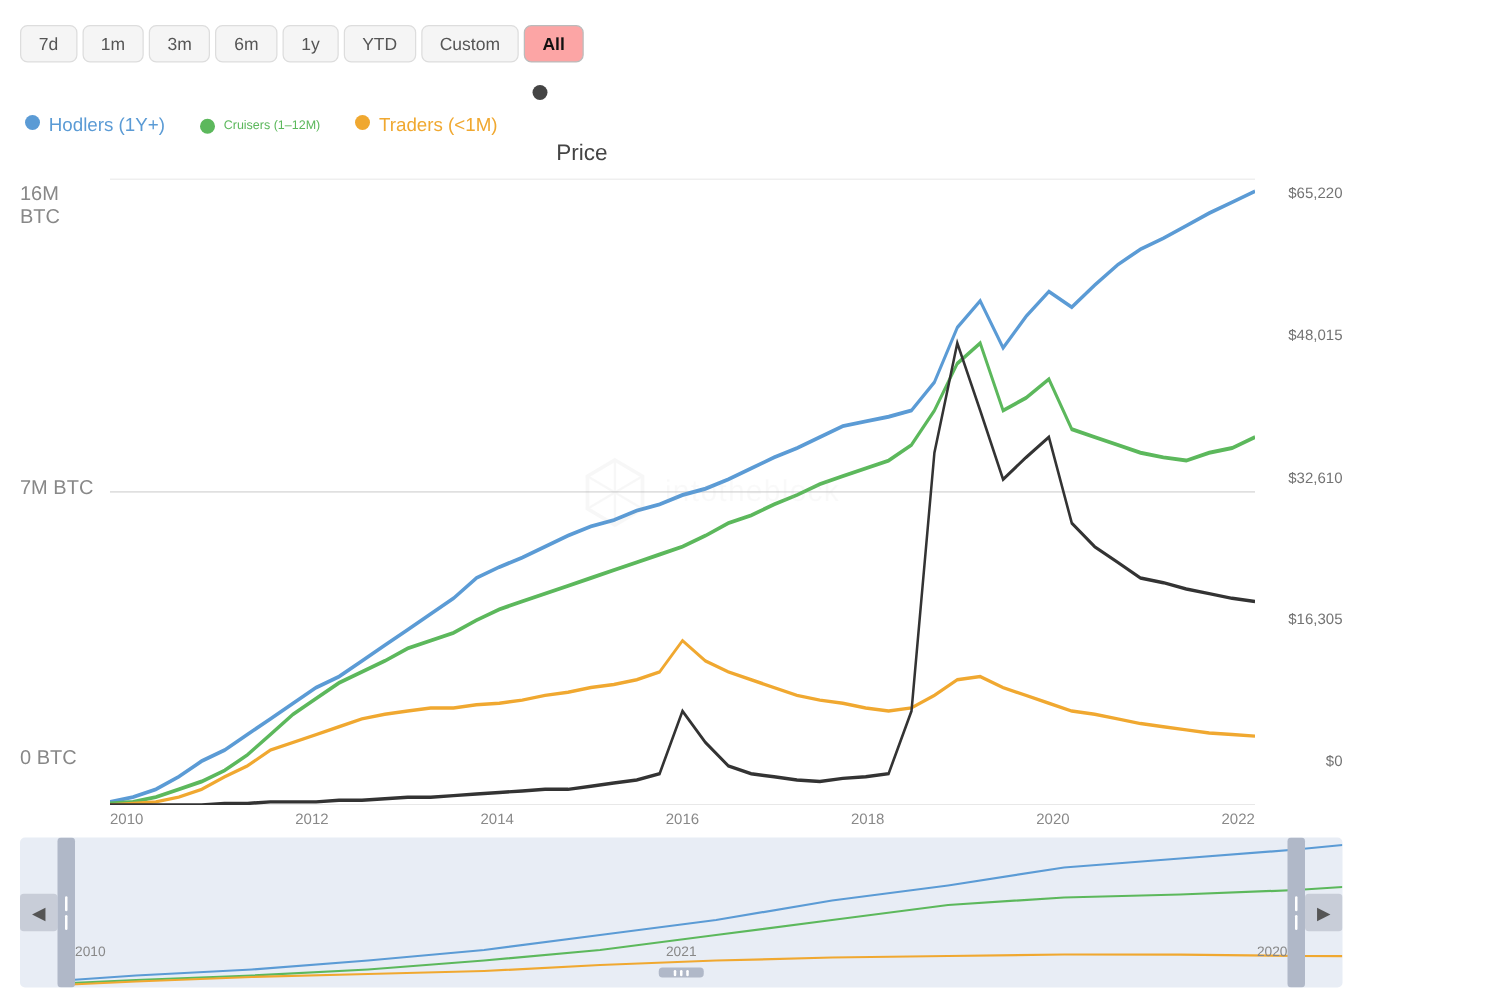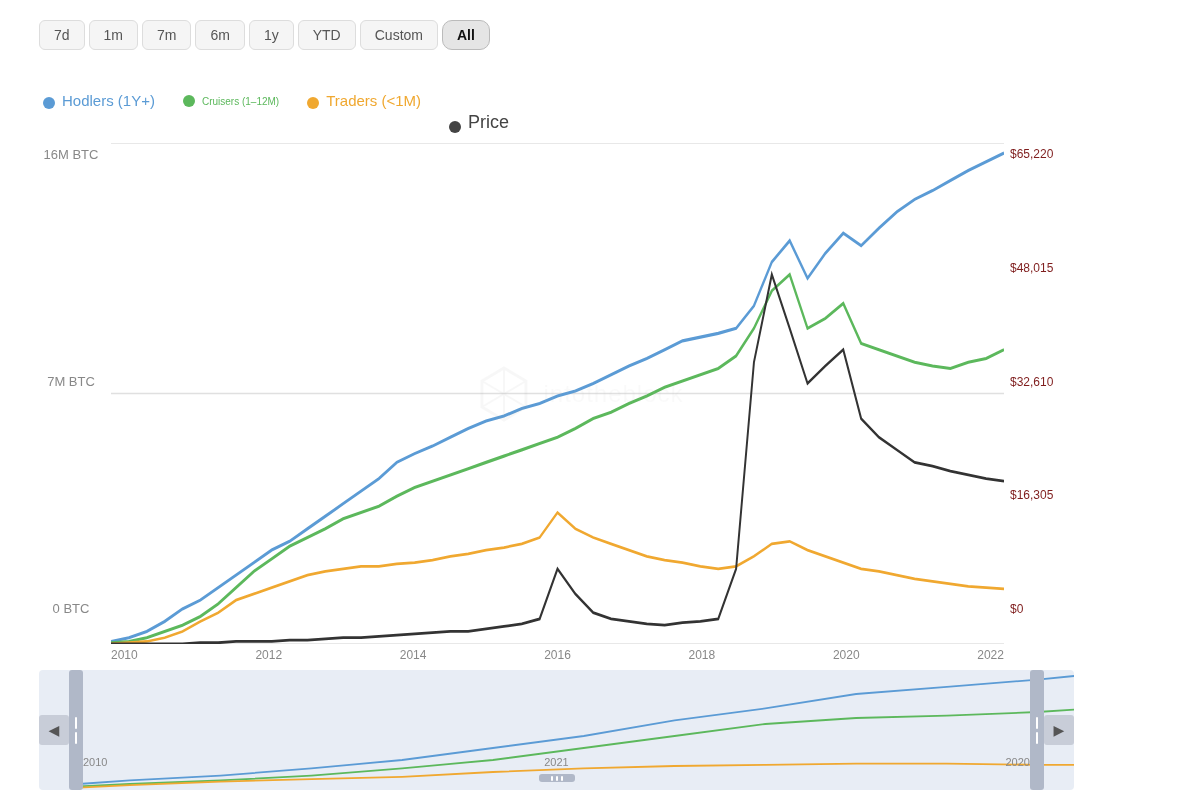--- a/index.html
+++ b/index.html
@@ -8,21 +8,21 @@
       font-family: -apple-system, BlinkMacSystemFont, 'Segoe UI', sans-serif;
       width: 1200px;
       height: 800px;
       overflow: hidden;
     }
 
     .container {
       width: 1104px;
       height: 800px;
       background: #fff;
-      padding: 20px 30px 10px 39px;
+      padding: 20px 30px 10px 16px;
       display: flex;
       flex-direction: column;
     }
 
     
     .time-controls {
       display: flex;
       align-items: center;
       gap: 4px;
       margin-bottom: 18px;
@@ -31,37 +31,36 @@
       padding: 6px 14px;
       border: 1px solid #ddd;
       border-radius: 6px;
       background: #f5f5f5;
       font-size: 14px;
       color: #555;
       cursor: pointer;
     }
     .time-btn.active {
       font-weight: 700;
-      background: #e5e5e5;
+      background: #fca5a5;
       border-color: #bbb;
       color: #111;
-      border-radius: 10px;
     }
 
     
     .legend {
       display: flex;
       align-items: center;
       gap: 28px;
       margin-bottom: 10px;
       padding-left: 4px;
     }
     .legend-item {
       display: flex;
-      align-items: flex-end;
+      align-items: flex-start;
       gap: 7px;
       font-size: 15px;
       color: #666;
     }
     .legend-dot {
       width: 12px;
       height: 12px;
       border-radius: 50%;
     }
 
@@ -81,43 +80,43 @@
 
     .y-axis-left {
       width: 72px;
       display: flex;
       flex-direction: column;
       justify-content: space-between;
       padding-bottom: 28px;
       padding-top: 4px;
     }
     .y-label {
-      font-size: 13px;
+      font-size: 16px;
       color: #888;
-      text-align: center;
+      text-align: left;
       padding-right: 8px;
     }
 
     .chart-svg-container {
       flex: 1;
       position: relative;
     }
 
     .y-axis-right {
       width: 70px;
       display: flex;
       flex-direction: column;
       justify-content: space-between;
       padding-bottom: 28px;
       padding-top: 4px;
     }
     .y-label-right {
       font-size: 12px;
-      color: #7f1d1d;
-      text-align: left;
+      color: #737373;
+      text-align: right;
       padding-left: 6px;
     }
 
     .x-axis {
       display: flex;
       justify-content: space-between;
       padding: 4px 0 0 0;
       margin-left: 72px;
       margin-right: 70px;
     }
@@ -258,21 +257,21 @@
     }
   </style>
 </head>
 <body>
 
 <div class="container">
 
   <div class="time-controls">
   <button class="time-btn">7d</button>
       <button class="time-btn">1m</button>
-      <button class="time-btn">7m</button>
+      <button class="time-btn">3m</button>
       <button class="time-btn">6m</button>
       <button class="time-btn">1y</button>
       <button class="time-btn">YTD</button>
       <button class="time-btn">Custom</button>
       <button class="time-btn active">All</button>
     </div>
 
   <div class="legend">
   <div class="legend-item">
         <div class="legend-dot" style="background: rgb(91, 155, 213);"></div>

